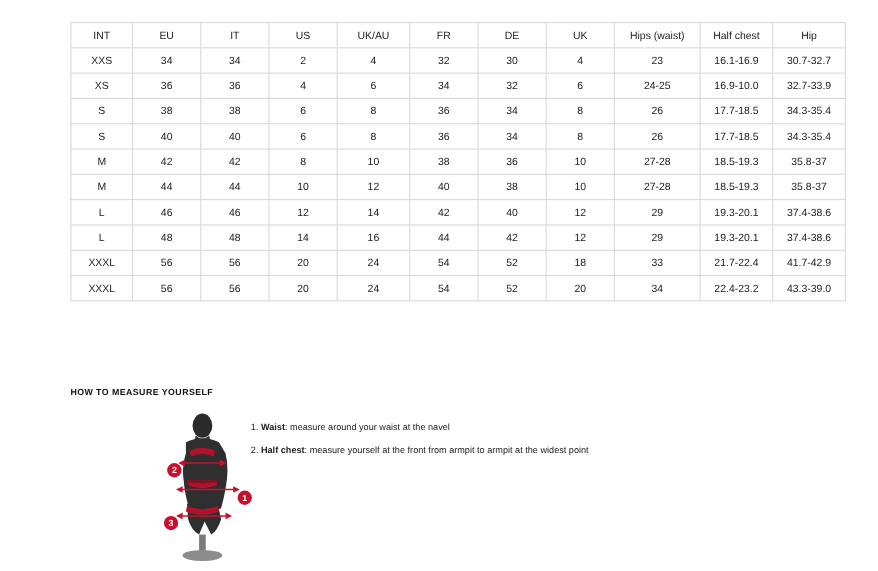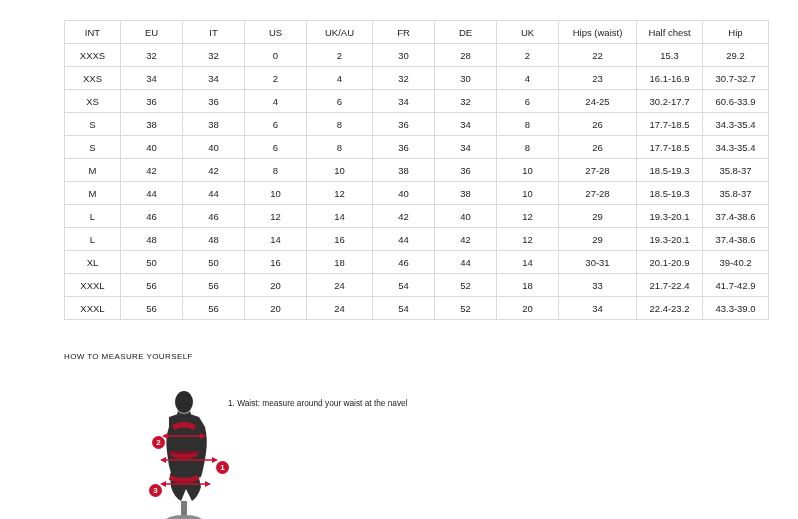--- a/index.html
+++ b/index.html
@@ -63,24 +63,24 @@
 
   
   .howto {
     position: absolute;
     left: 64px;
     top: 352px;
     width: 680px;
   }
   .howto-title {
     font-size: 8px;
-    font-weight: normal;
+    font-weight: bold;
     letter-spacing: 0.4px;
     color: #111;
-    margin-bottom: 28px;
+    margin-bottom: 13px;
   }
   .howto-body {
     position: relative;
     display: flex;
     align-items: flex-start;
   }
   .figure-area {
     position: relative;
     width: 160px;
     height: 140px;
@@ -89,21 +89,21 @@
   .steps {
     margin-left: 4px;
     padding-top: 10px;
   }
   .step {
     font-size: 8.3px;
     color: #222;
     margin-bottom: 11px;
     line-height: 1.2;
   }
-  .step b { font-weight: normal; }
+  .step b { font-weight: bold; }
 
   
   .bullet {
     position: absolute;
     width: 13px;
     height: 13px;
     border-radius: 50%;
     background: #c8102e;
     color: #fff;
     font-size: 8px;
@@ -147,33 +147,20 @@
           <th>FR</th>
           <th>DE</th>
           <th>UK</th>
           <th>Hips (waist)</th>
           <th>Half chest</th>
           <th>Hip</th>
         </tr>
       </thead>
       <tbody>
 
-      <tr>
-            <td>XXXS</td>
-            <td>32</td>
-            <td>32</td>
-            <td>0</td>
-            <td>2</td>
-            <td>30</td>
-            <td>28</td>
-            <td>2</td>
-            <td>22</td>
-            <td>15.3</td>
-            <td>29.2</td>
-          </tr>
           <tr>
             <td>XXS</td>
             <td>34</td>
             <td>34</td>
             <td>2</td>
             <td>4</td>
             <td>32</td>
             <td>30</td>
             <td>4</td>
             <td>23</td>
@@ -183,22 +170,22 @@
           <tr>
             <td>XS</td>
             <td>36</td>
             <td>36</td>
             <td>4</td>
             <td>6</td>
             <td>34</td>
             <td>32</td>
             <td>6</td>
             <td>24-25</td>
-            <td>30.2-17.7</td>
-            <td>60.6-33.9</td>
+            <td>16.9-10.0</td>
+            <td>32.7-33.9</td>
           </tr>
           <tr>
             <td>S</td>
             <td>38</td>
             <td>38</td>
             <td>6</td>
             <td>8</td>
             <td>36</td>
             <td>34</td>
             <td>8</td>
@@ -265,33 +252,20 @@
             <td>14</td>
             <td>16</td>
             <td>44</td>
             <td>42</td>
             <td>12</td>
             <td>29</td>
             <td>19.3-20.1</td>
             <td>37.4-38.6</td>
           </tr>
           <tr>
-            <td>XL</td>
-            <td>50</td>
-            <td>50</td>
-            <td>16</td>
-            <td>18</td>
-            <td>46</td>
-            <td>44</td>
-            <td>14</td>
-            <td>30-31</td>
-            <td>20.1-20.9</td>
-            <td>39-40.2</td>
-          </tr>
-          <tr>
             <td>XXXL</td>
             <td>56</td>
             <td>56</td>
             <td>20</td>
             <td>24</td>
             <td>54</td>
             <td>52</td>
             <td>18</td>
             <td>33</td>
             <td>21.7-22.4</td>
@@ -359,18 +333,22 @@
         <div class="bullet b1">1</div>
         <div class="bullet b2">2</div>
         <div class="bullet b3">3</div>
       </div>
 
       <div class="steps">
         <div class="step">
           <span>1.</span>
           <b>Waist</b><span>: measure around your waist at the navel</span>
         </div>
+        <div class="step">
+          <span>2.</span>
+          <b>Half chest</b><span>: measure yourself at the front from armpit to armpit at the widest point</span>
+        </div>
       </div>
 
     </div>
   </div>
 
 </div>
 
 </body></html>

